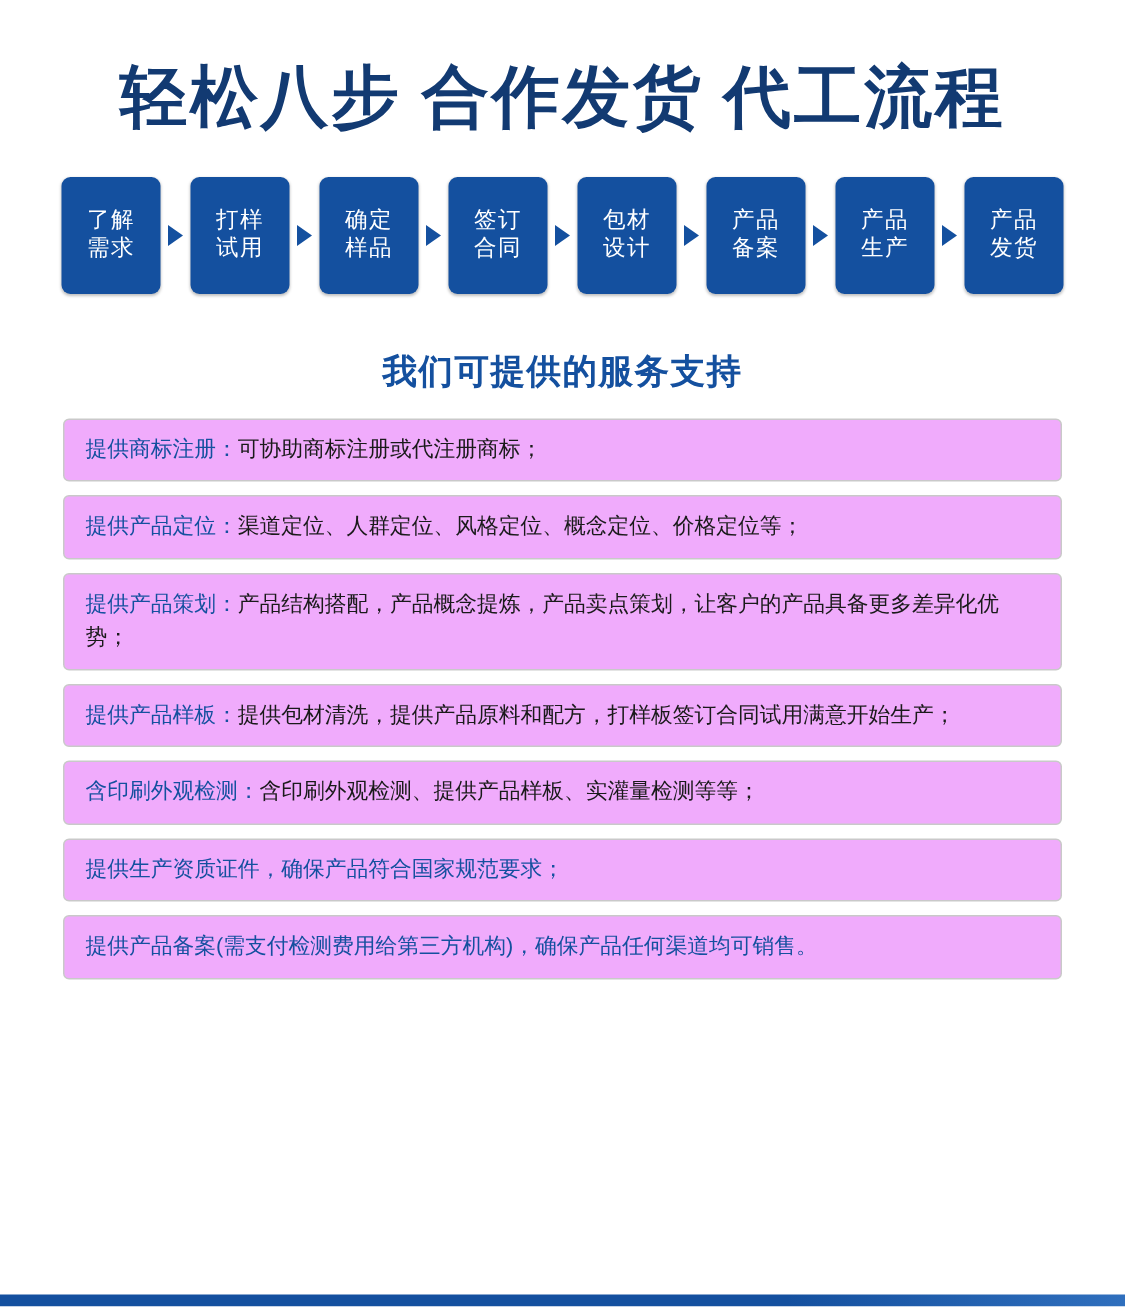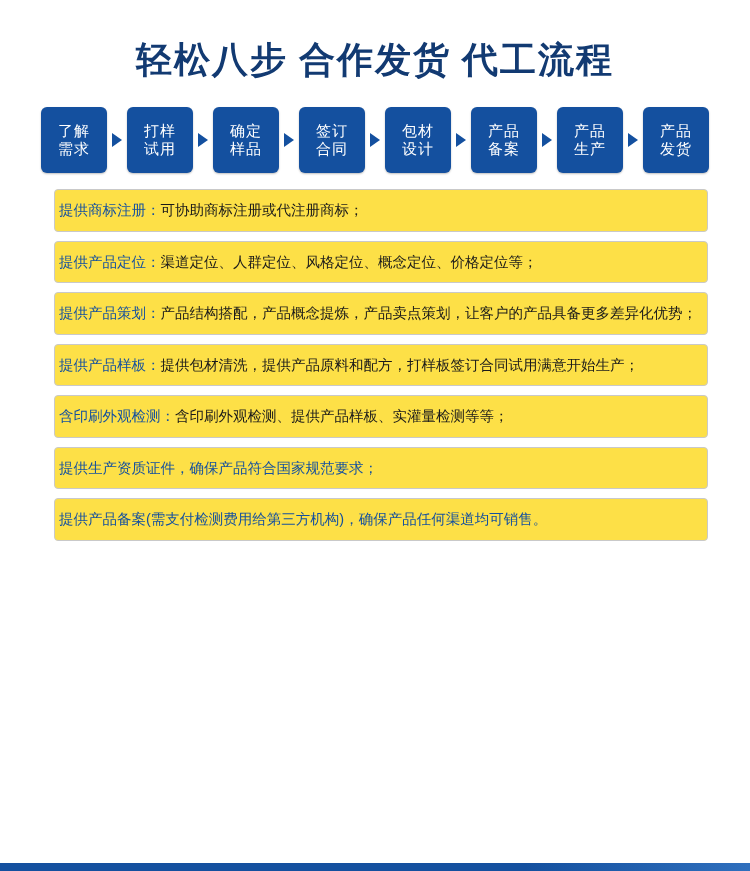--- a/index.html
+++ b/index.html
@@ -22,21 +22,21 @@
   }
 
   
   .header {
     padding-top: 40px;
     text-align: center;
   }
   .main-title {
     font-family: "Liberation Serif", serif;
     font-weight: bold;
-    font-size: 36px;
+    font-size: 45px;
     letter-spacing: 2px;
     color: #123a72;
     line-height: 1.15;
     white-space: nowrap;
   }
   .subtitle {
     font-family: "Liberation Serif", serif;
     font-size: 21px;
     color: #1d4f8c;
     line-height: 1.35;
@@ -47,21 +47,21 @@
   
   .steps {
     display: flex;
     align-items: center;
     justify-content: center;
     margin-top: 26px;
     padding: 0 22px;
   }
   .step-box {
     width: 66px;
-    height: 66px;
+    height: 78px;
     background: #14509f;
     border-radius: 6px;
     color: #ffffff;
     display: flex;
     flex-direction: column;
     align-items: center;
     justify-content: center;
     font-size: 15px;
     line-height: 1.25;
     letter-spacing: 1px;
@@ -91,26 +91,25 @@
     letter-spacing: 1px;
   }
   .service-list {
     margin-top: 16px;
     padding: 0 42px;
   }
   .service-item {
     border: 1px solid #c9c9c9;
     border-radius: 4px;
     margin-bottom: 9px;
-    padding: 9px 4px;
+    padding: 9px 14px;
     font-size: 14.5px;
     color: #1a1a1a;
     line-height: 1.55;
-    background: #fde047;
-    margin-left: 12px;
+    background: #f0abfc;
   }
   .service-item .label {
     color: #14509f;
     font-weight: normal;
   }
 
   
   .bottom-bar {
     position: absolute;
     left: 0;
@@ -173,20 +172,21 @@
     </div>
     <div class="arrow"></div>
 
     <div class="step-box">
       <span>产品</span>
       <span>发货</span>
     </div>
 
   </div>
 
+  <div class="services-title">我们可提供的服务支持</div>
 
   <div class="service-list">
 
     <div class="service-item">
       <span class="label">提供商标注册：</span><span>可协助商标注册或代注册商标；</span>
     </div>
 
     <div class="service-item">
       <span class="label">提供产品定位：</span><span>渠道定位、人群定位、风格定位、概念定位、价格定位等；</span>
     </div>

